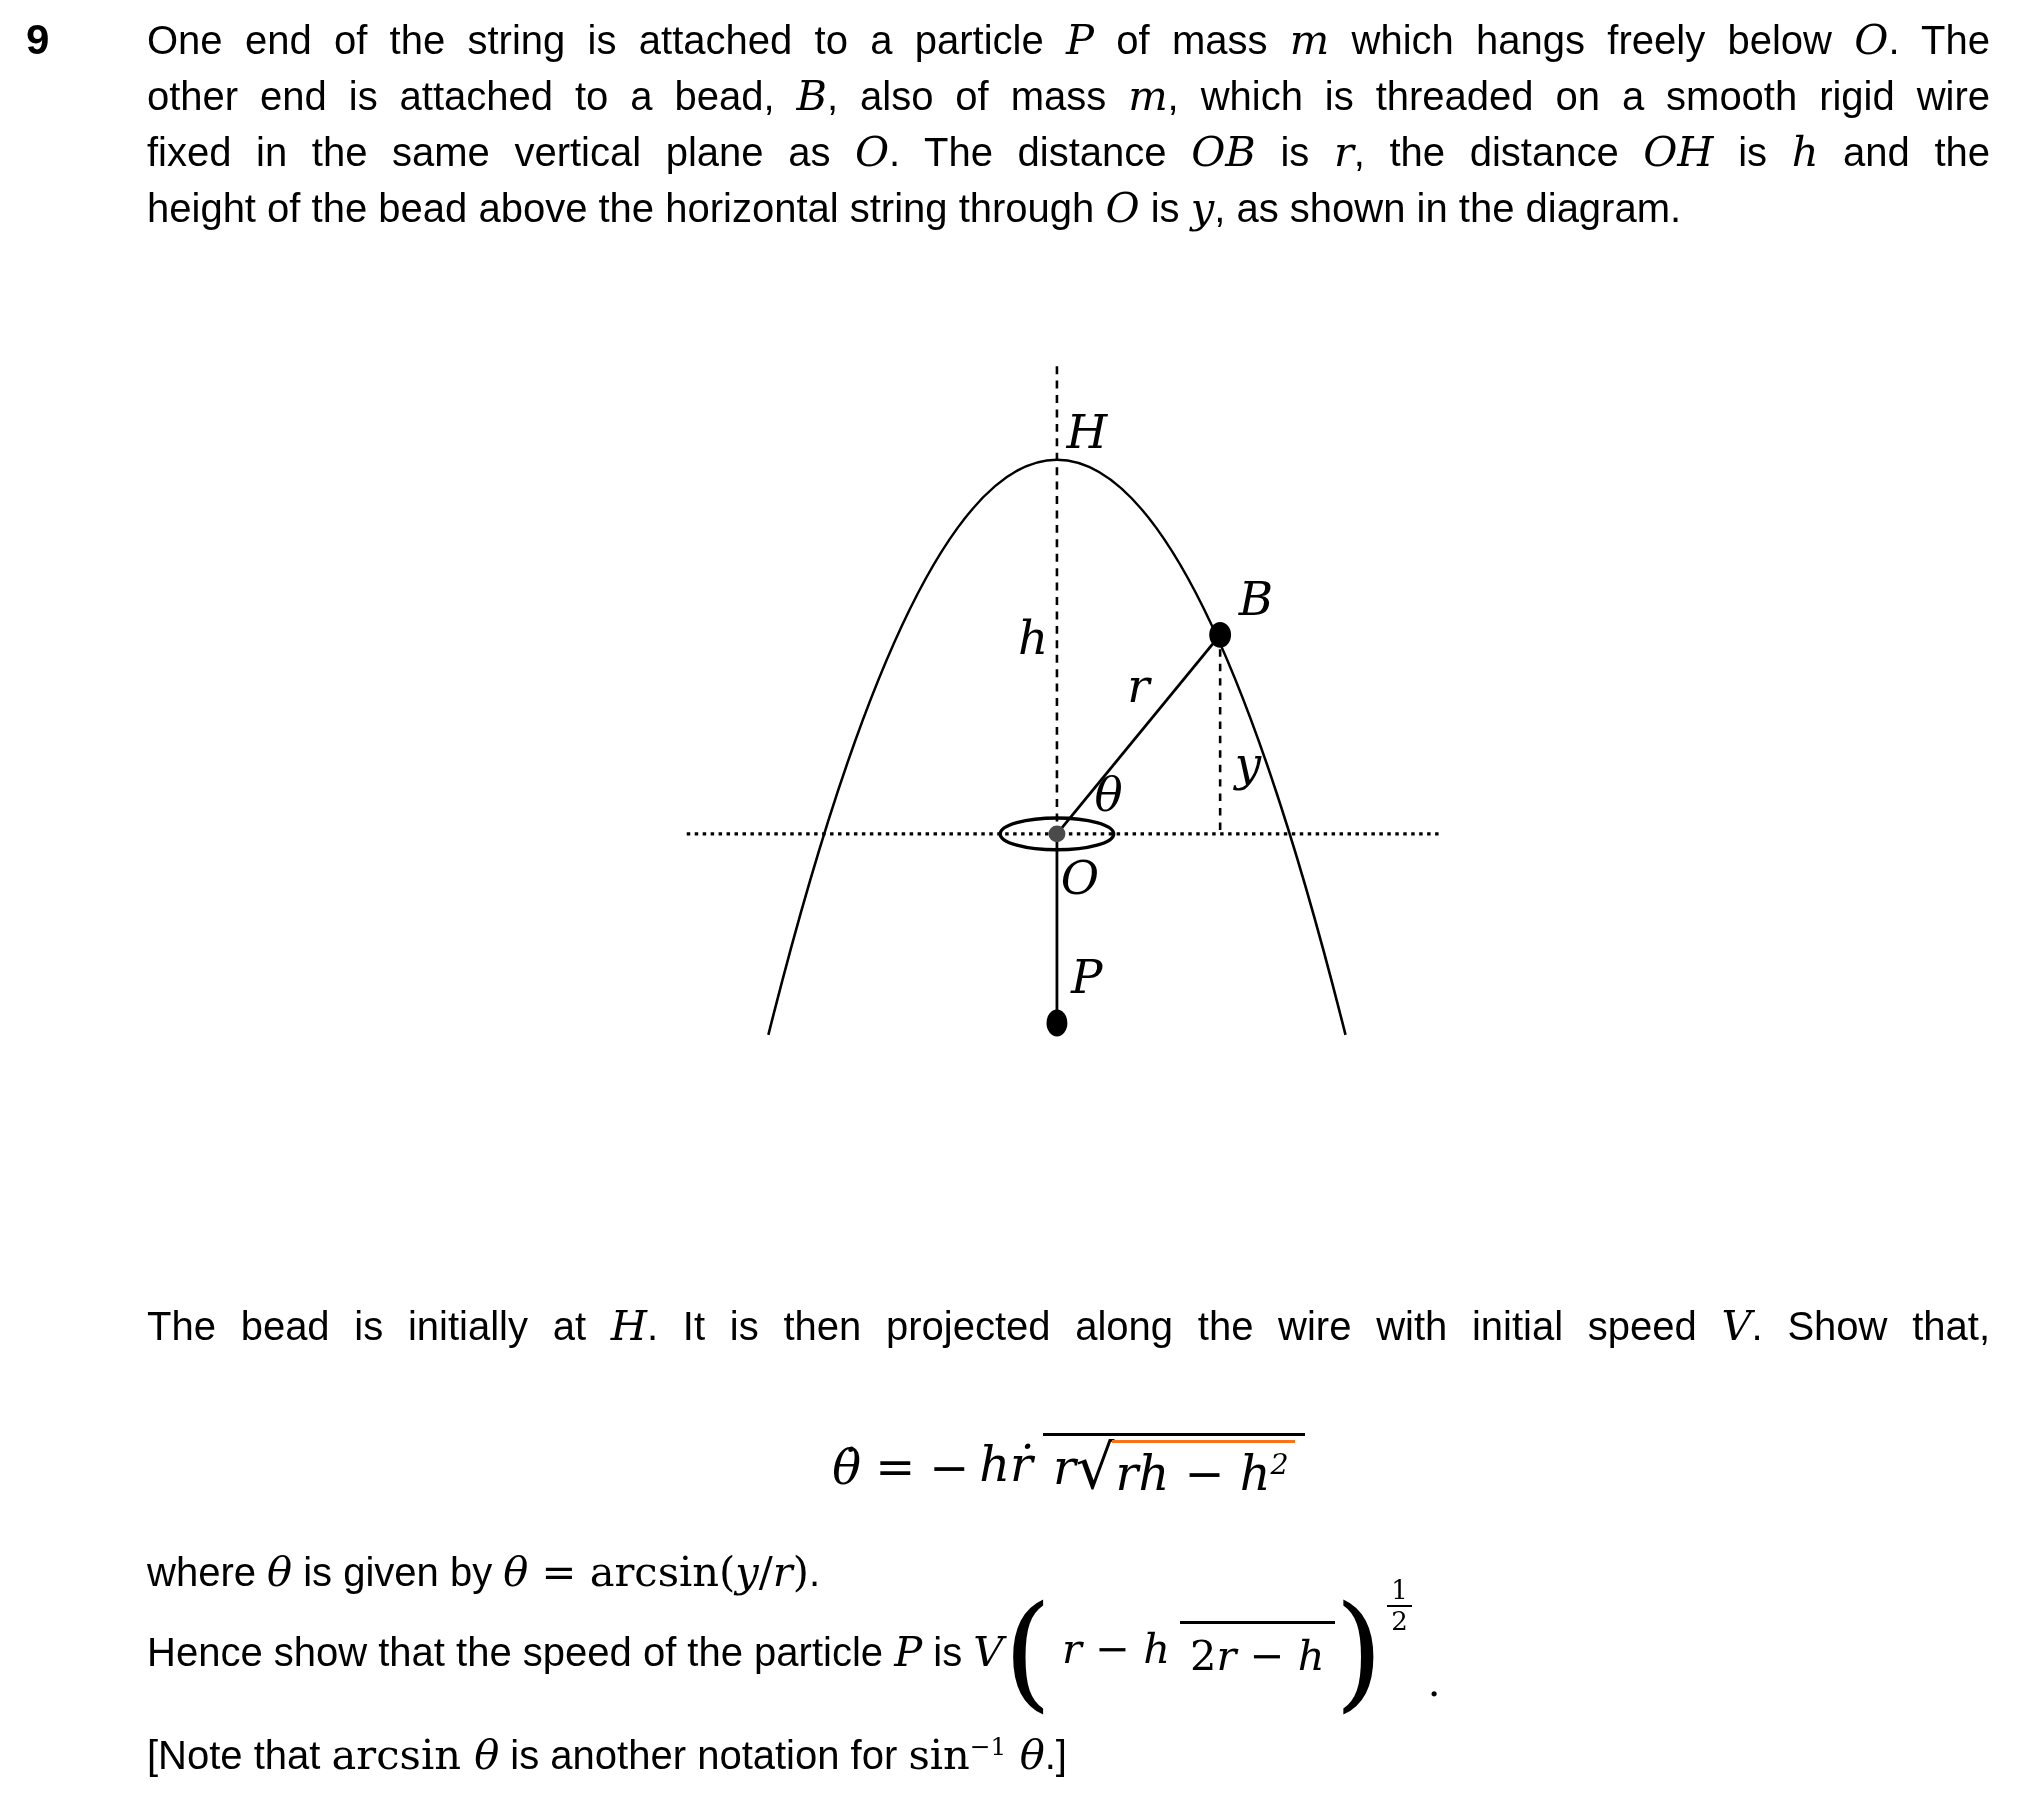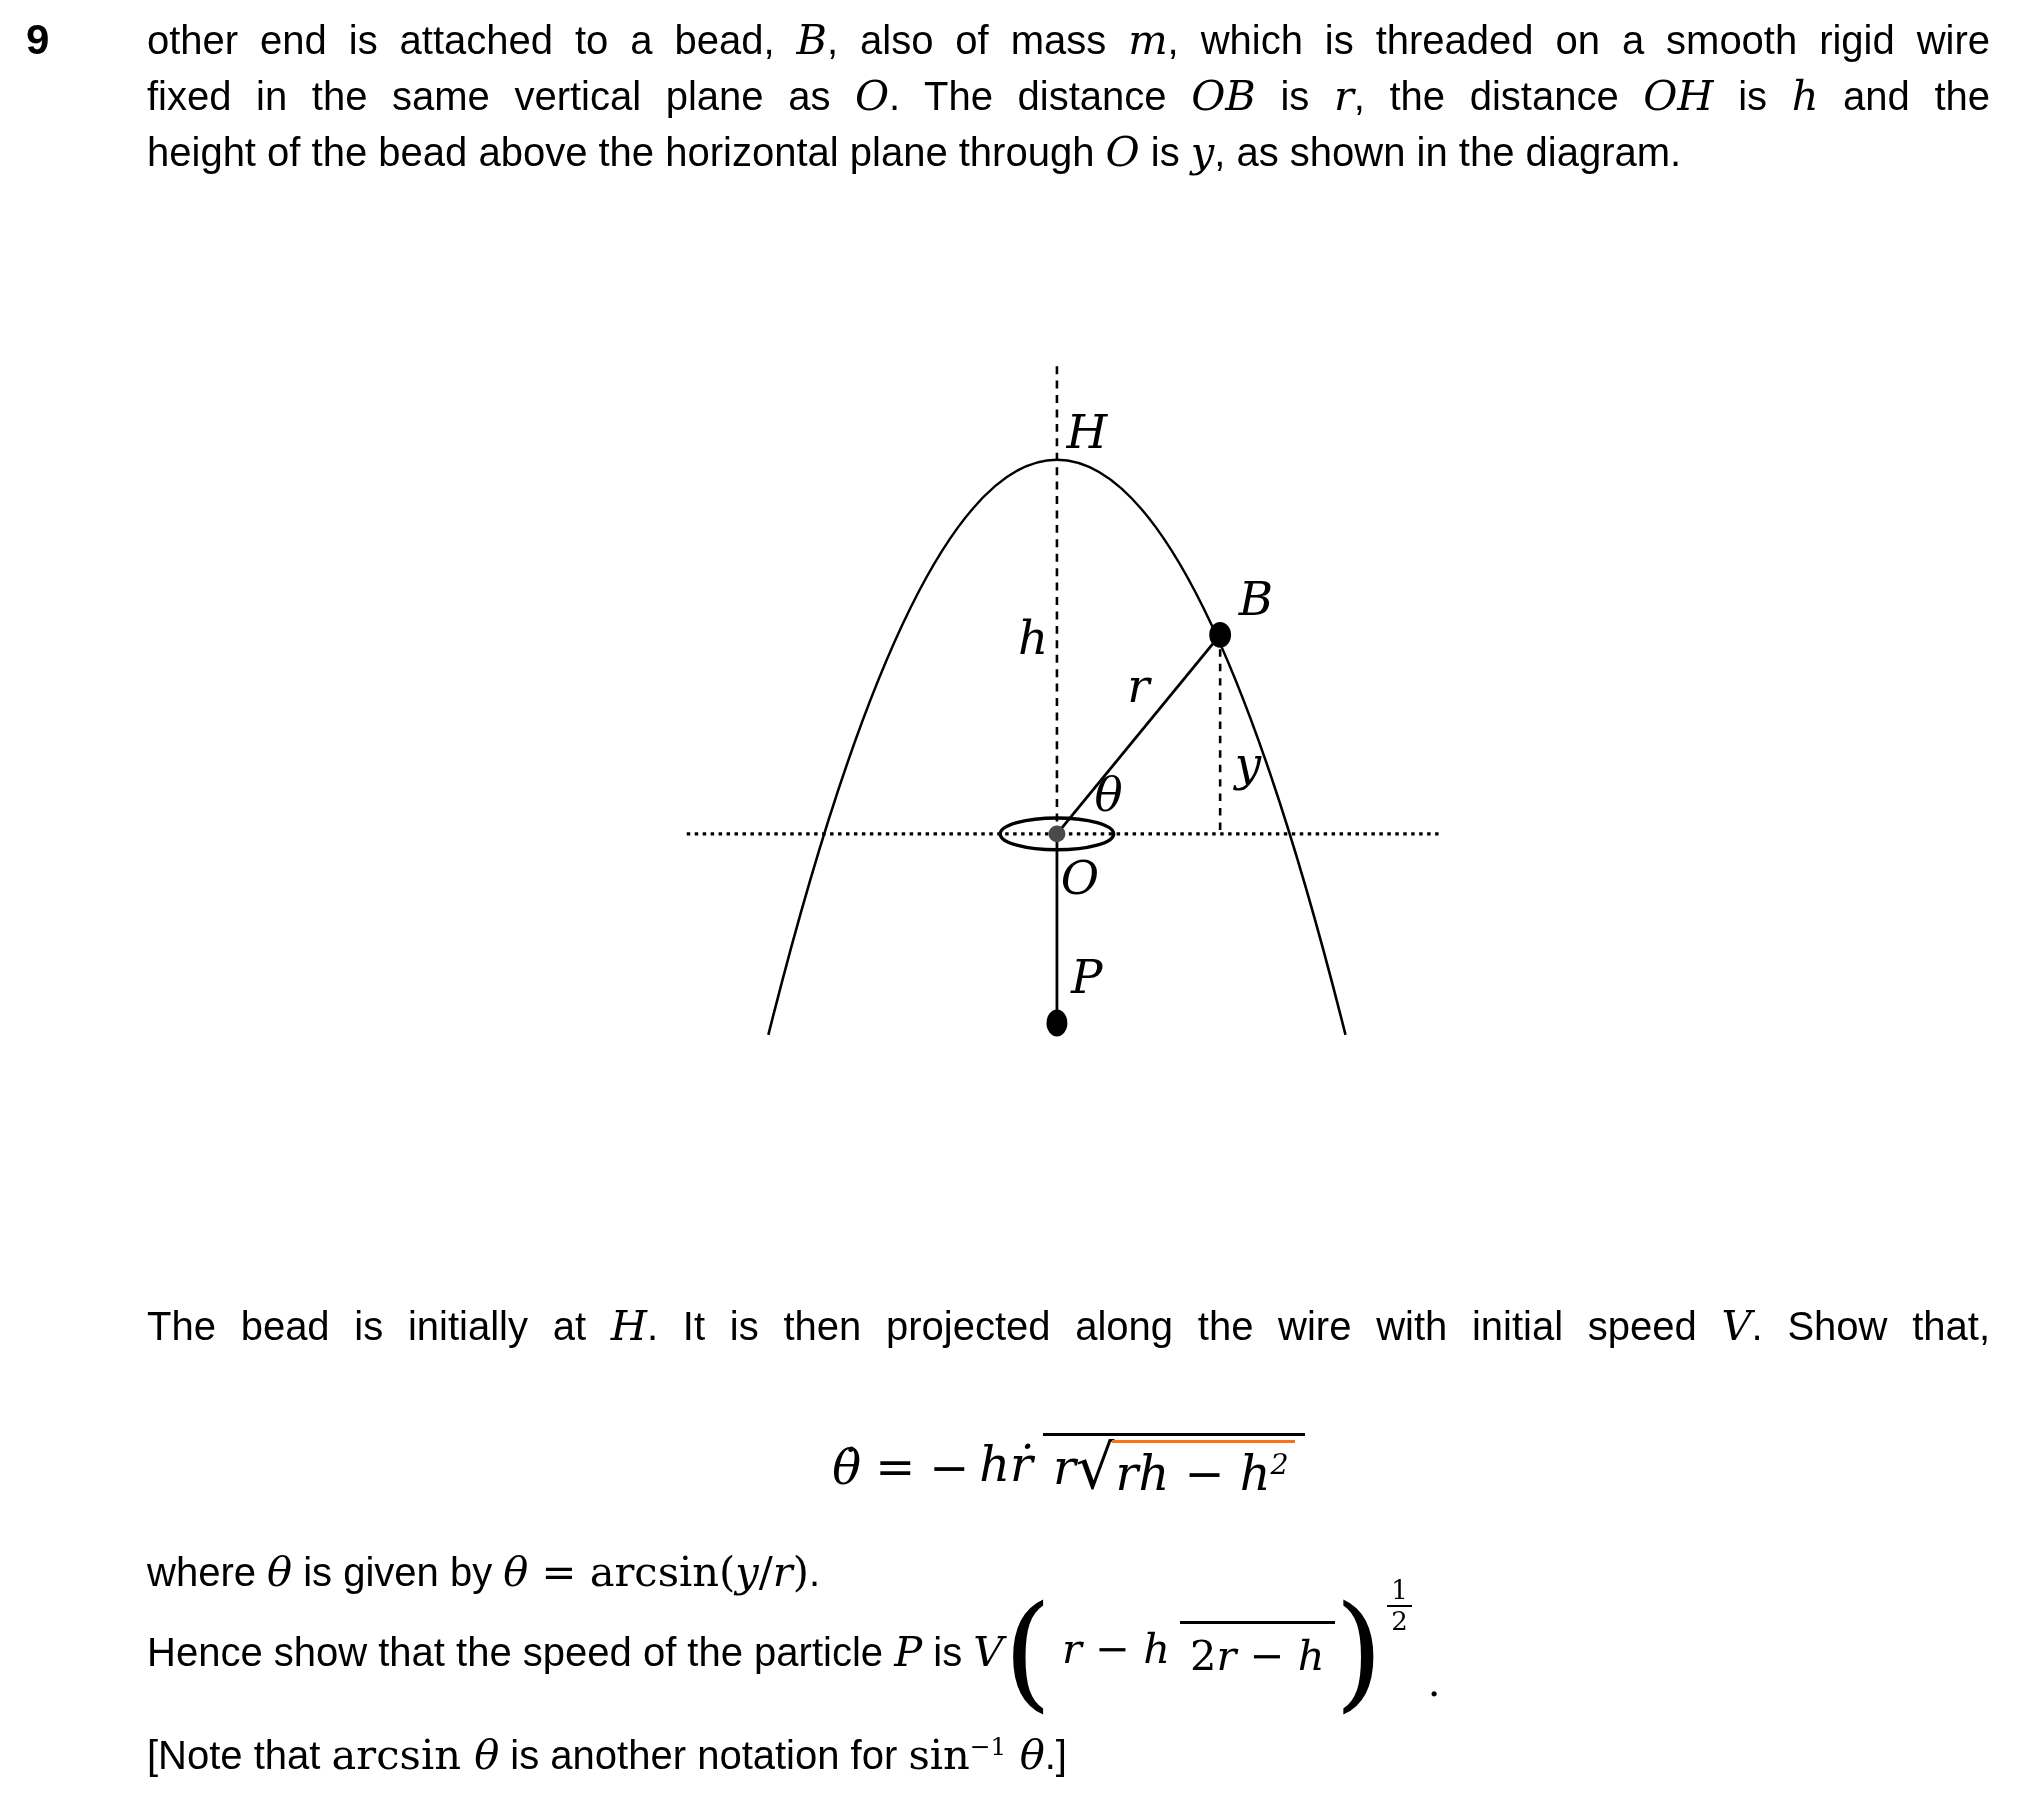--- a/index.html
+++ b/index.html
@@ -53,23 +53,24 @@
   #diagram text{font-family:"DejaVu Serif", serif;font-style:italic;font-size:47px;}
 </style>
 </head>
 <body>
 
 <div id="page">
 
   <div id="q-number" class="abs">9</div>
 
   <div id="p1" class="abs body-col">
+      <div class="jline"><span>One end of the string is attached to a particle </span><span class="mi">P</span><span> of mass </span><span class="mi">m</span><span> which hangs freely below </span><span class="mi">O</span><span>. The</span></div>
       <div class="jline"><span>other end is attached to a bead, </span><span class="mi">B</span><span>, also of mass </span><span class="mi">m</span><span>, which is threaded on a smooth rigid wire</span></div>
       <div class="jline"><span>fixed in the same vertical plane as </span><span class="mi">O</span><span>. The distance </span><span class="mi">OB</span><span> is </span><span class="mi">r</span><span>, the distance </span><span class="mi">OH</span><span> is </span><span class="mi">h</span><span> and the</span></div>
-      <div class="jline jlast"><span>height of the bead above the horizontal plane through </span><span class="mi">O</span><span> is </span><span class="mi">y</span><span>, as shown in the diagram.</span></div>
+      <div class="jline jlast"><span>height of the bead above the horizontal string through </span><span class="mi">O</span><span> is </span><span class="mi">y</span><span>, as shown in the diagram.</span></div>
     </div>
 
   <svg id="diagram" class="abs" viewBox="0 0 820 700" xmlns="http://www.w3.org/2000/svg">
 
     <line x1="422" y1="8" x2="422" y2="478" stroke="#000" stroke-width="2.6" stroke-dasharray="8 6.5"></line>
 
     <line x1="50" y1="478" x2="810" y2="478" stroke="#000" stroke-width="3.4" stroke-dasharray="3.5 4.5"></line>
 
     <path d="M 132 680 Q 422 -476 712 680" fill="none" stroke="#000" stroke-width="2.6"></path>
 

